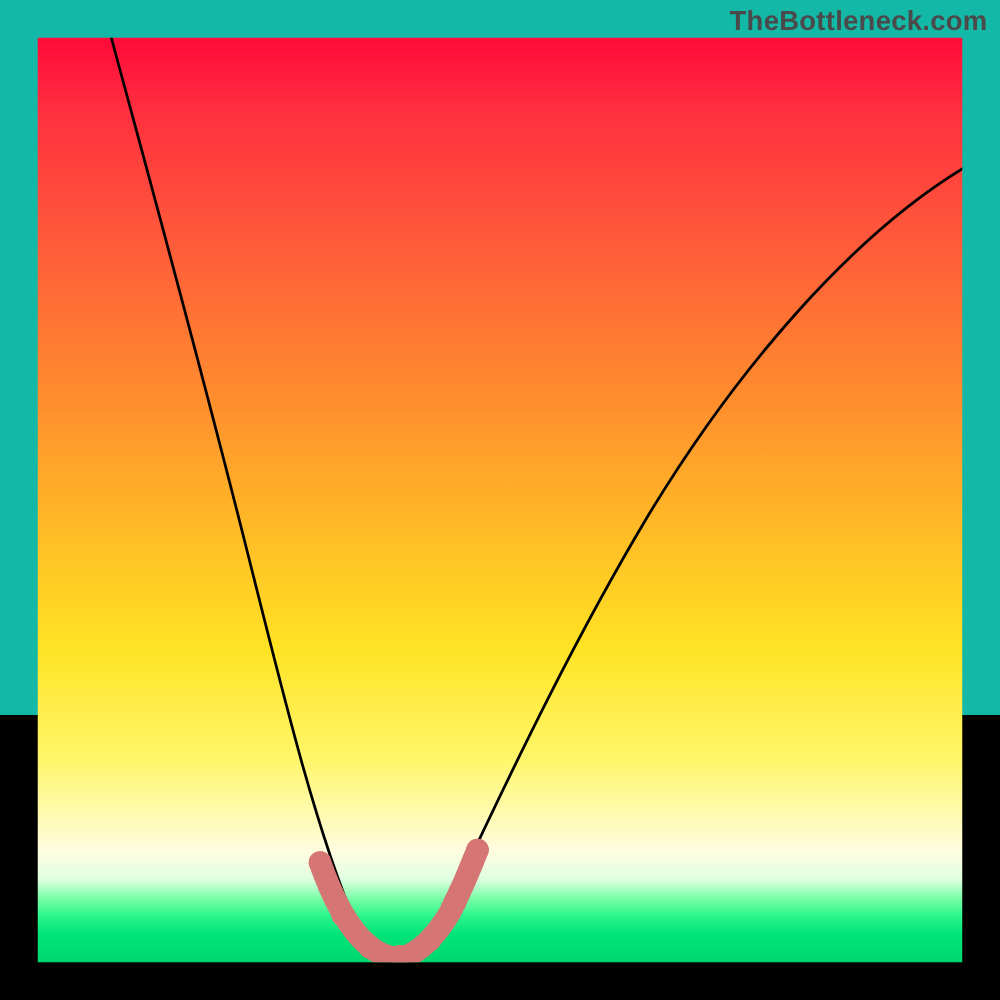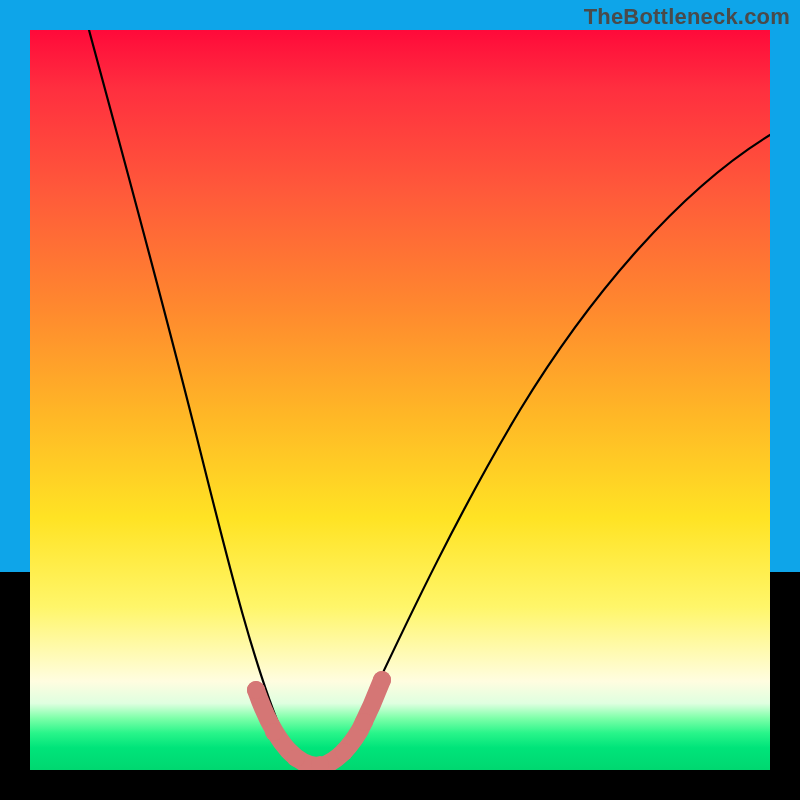--- a/index.html
+++ b/index.html
@@ -8,21 +8,21 @@
     width: 800px;
     height: 800px;
     background: #000;
     font-family: Arial, Helvetica, sans-serif;
     overflow: hidden;
   }
   .stage {
     position: relative;
     width: 800px;
     height: 572px;
-    background: #0ea5e9;
+    background: #14b8a6;
   }
   .watermark {
     position: absolute;
     top: 4px;
     right: 10px;
     color: #4a4a4a;
     font-size: 22px;
     font-weight: 600;
     letter-spacing: 0.2px;
     user-select: none;

